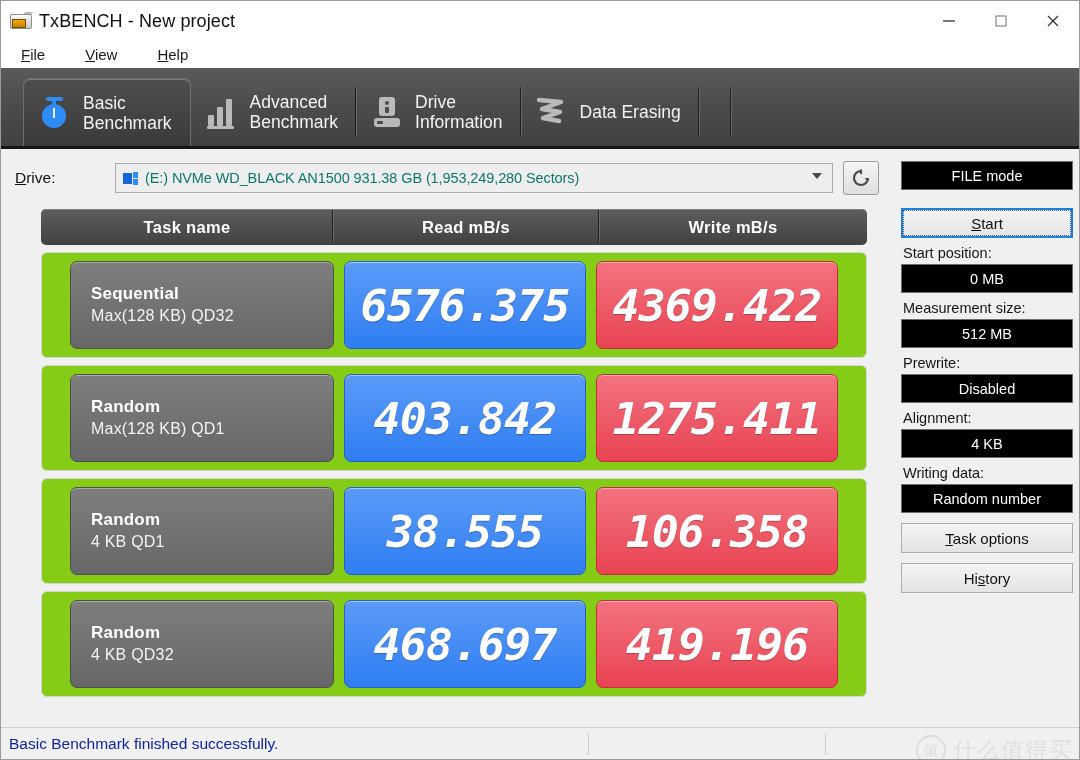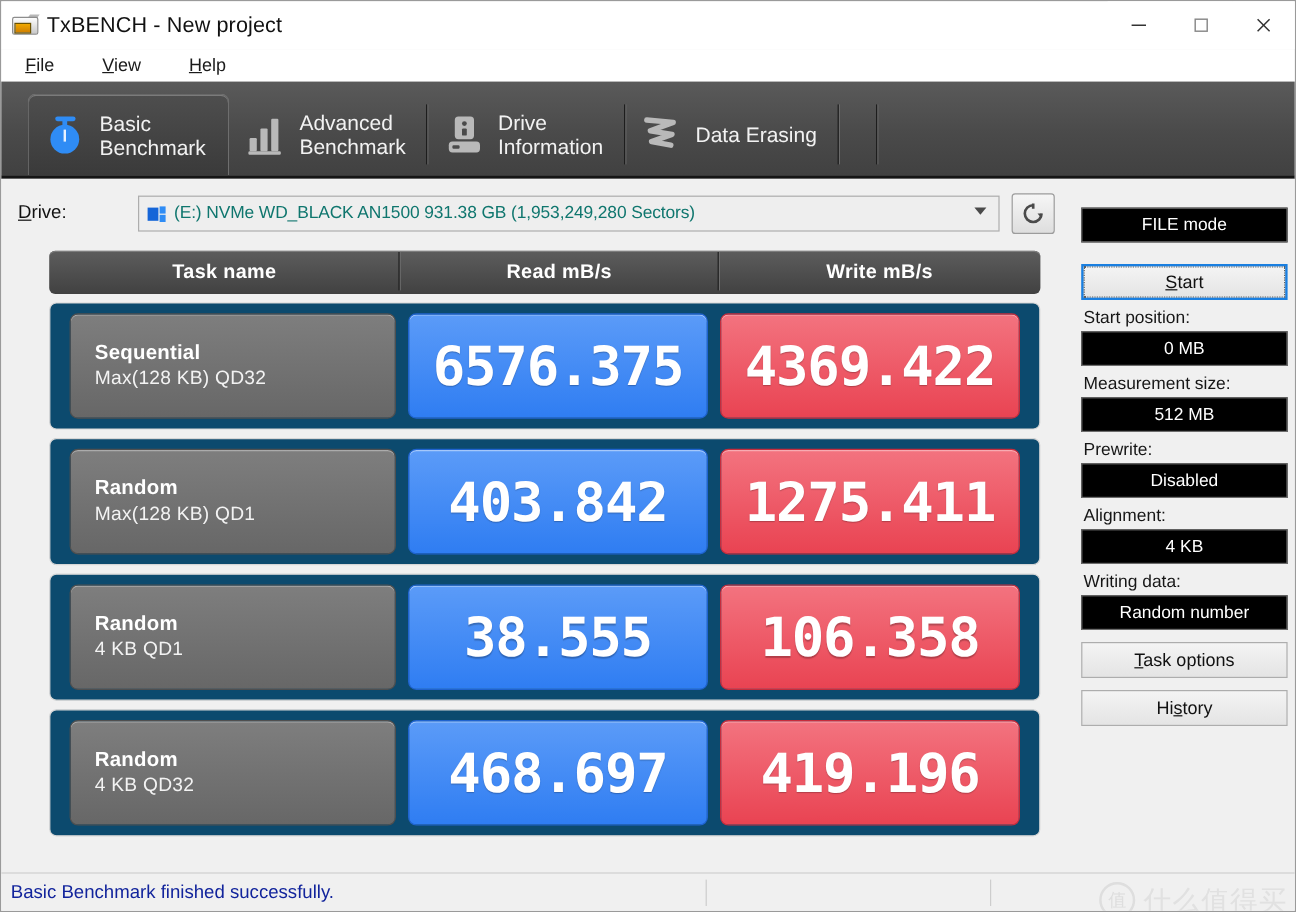--- a/index.html
+++ b/index.html
@@ -93,39 +93,39 @@
   .results{position:absolute;left:40px;top:60px;width:826px;}
   .thead{height:36px;border-radius:5px;display:flex;align-items:center;
      background:linear-gradient(#5d5d5d,#414141);box-shadow:inset 0 1px 0 #7d7d7d;}
   .th{font-size:16.5px;color:#ffffff;text-align:center;position:relative;
       font-weight:bold;letter-spacing:.3px;}
   .th.c1{width:292px;}
   .th.c2{width:266px;}
   .th.c3{width:268px;}
   .th .vline{position:absolute;right:0;top:-8px;height:32px;width:1px;background:#212121;
       box-shadow:1px 0 0 #6d6d6d;}
-  .rowbox{margin-top:7px;background:#0c4a6e;border:1px solid #d6d6d6;border-radius:6px;
-     padding:8px 16px;display:flex;align-items:flex-end;gap:10px;box-sizing:border-box;}
+  .rowbox{margin-top:7px;background:#84cc16;border:1px solid #d6d6d6;border-radius:6px;
+     padding:8px 28px;display:flex;align-items:flex-end;gap:10px;box-sizing:border-box;}
   .taskcell{width:278px;height:88px;border-radius:7px;box-sizing:border-box;
      background:linear-gradient(#7e7e7e,#676767);border:1px solid #4f4f4f;
      box-shadow:inset 0 1px 0 rgba(255,255,255,.35);
      display:flex;flex-direction:column;justify-content:center;padding-left:20px;}
   .tname1{font-size:17px;color:#ffffff;font-weight:bold;line-height:22px;letter-spacing:.2px;}
   .tname2{font-size:16px;color:#f3f3f3;line-height:22px;letter-spacing:.2px;}
   .valcell{width:256px;height:88px;border-radius:7px;box-sizing:border-box;
      display:flex;align-items:center;justify-content:center;}
   .valcell.read{background:linear-gradient(#5b9bf8,#2f7df2);border:1px solid #1f63cf;
      box-shadow:inset 0 1px 0 rgba(255,255,255,.45);}
   .valcell.write{background:linear-gradient(#f3737f,#e94352);border:1px solid #c62c3c;
      box-shadow:inset 0 1px 0 rgba(255,255,255,.4);}
   .valtext{font-family:"DejaVu Sans Mono",monospace;font-weight:bold;color:#ffffff;
-     font-size:45px;letter-spacing:-1px;text-shadow:0 1px 1px rgba(0,0,0,.25);}
-
-  
-  .sidebar{position:absolute;left:900px;top:24px;width:172px;}
+     font-size:45px;letter-spacing:-1px;text-shadow:0 1px 1px rgba(0,0,0,.25);font-style:italic;}
+
+  
+  .sidebar{position:absolute;left:900px;top:12px;width:172px;}
   .sb-black{height:29px;background:#000000;border:1px solid #6d6d6d;
       display:flex;align-items:center;justify-content:center;box-sizing:border-box;}
   .sb-black span{color:#ffffff;font-size:14.5px;}
   .sb-btn{height:30px;background:linear-gradient(#f4f4f4,#e4e4e4);border:1px solid #adadad;
       display:flex;align-items:center;justify-content:center;box-sizing:border-box;}
   .sb-btn span{color:#111;font-size:15px;}
   .sb-btn.focus{border:2px solid #1a7fe0;}
   .sb-btn.focus .inner{border:1px dotted #5f5f5f;width:100%;height:100%;
       display:flex;align-items:center;justify-content:center;box-sizing:border-box;}
   .sb-lbl{font-size:14.5px;color:#161616;margin:7px 0 3px 2px;}

